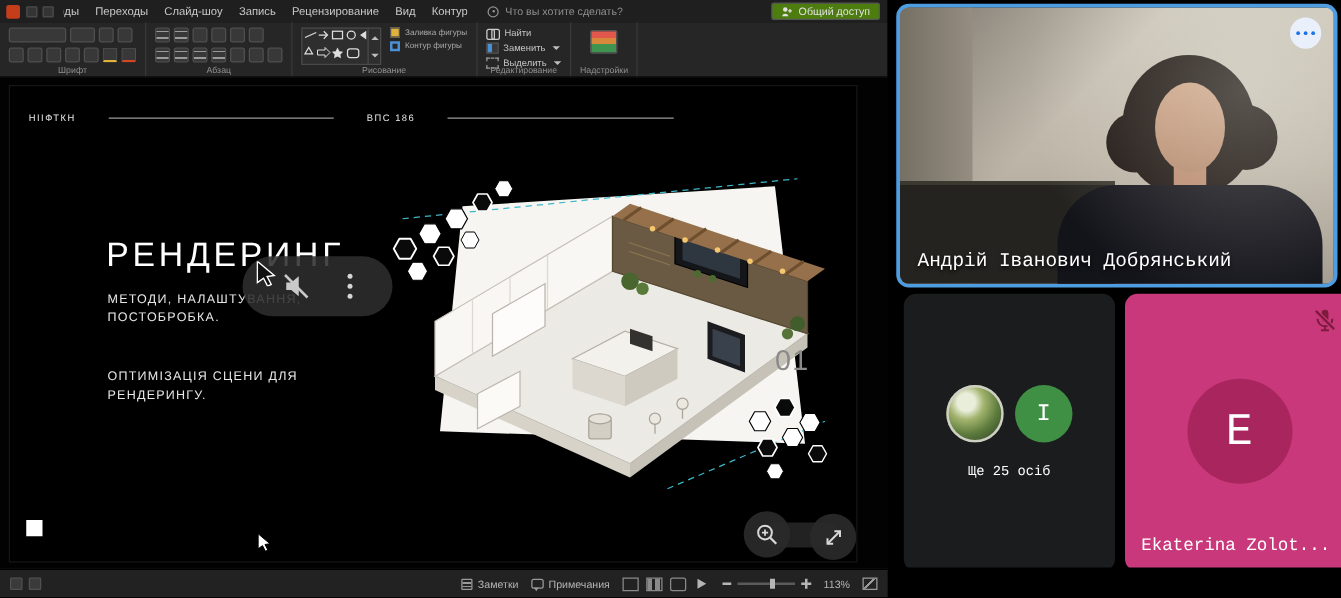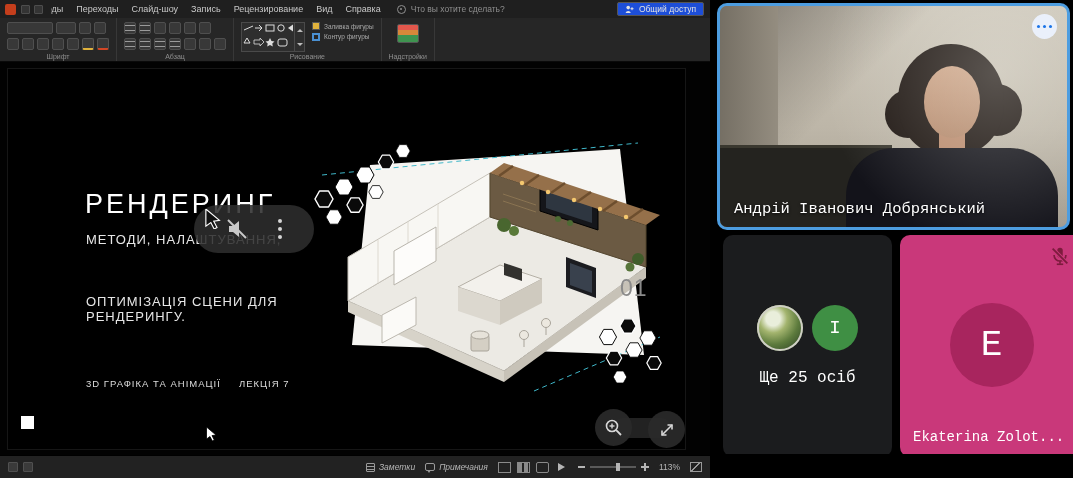--- a/index.html
+++ b/index.html
@@ -11,21 +11,21 @@
 
   .titlebar { position: absolute; left: 0; top: 0; right: 0; height: 18px; background: #1f1f1f; display: flex; align-items: center; color: #c8c8c8; font-size: 9px; }
   .tb-appicon { width: 11px; height: 11px; background: #c43e1c; border-radius: 2px; margin: 0 5px 0 5px; flex: 0 0 auto; }
   .tb-mini { width: 9px; height: 9px; background: #343434; border: 1px solid #4d4d4d; border-radius: 1px; margin-right: 4px; flex: 0 0 auto; }
   .tb-tabs { display: flex; gap: 13px; overflow: hidden; margin-left: 4px; white-space: nowrap; }
   .tb-tabs span { cursor: default; }
   .tab-clip { margin-left: -30px; }
   .tb-search { display: flex; align-items: center; gap: 5px; margin-left: 16px; color: #8f8f8f; font-size: 8.5px; white-space: nowrap; }
   .tb-search-ico { width: 9px; height: 9px; border: 1px solid #8f8f8f; border-radius: 50%; position: relative; }
   .tb-search-ico::after { content: ""; position: absolute; left: 2.5px; top: 2.5px; width: 2px; height: 2px; background: #8f8f8f; border-radius: 50%; }
-  .tb-share { margin-left: auto; margin-right: 6px; display: flex; align-items: center; gap: 5px; background: #1d4ed8; border: 1px solid #565656; border-radius: 2px; height: 14px; padding: 0 7px; color: #e2e2e2; font-size: 8.5px; white-space: nowrap; }
+  .tb-share { margin-left: auto; margin-right: 6px; display: flex; align-items: center; gap: 5px; background: #4d7c0f; border: 1px solid #565656; border-radius: 2px; height: 14px; padding: 0 7px; color: #e2e2e2; font-size: 8.5px; white-space: nowrap; }
 
   .ribbon { position: absolute; left: 0; top: 18px; right: 0; height: 44px; background: #262626; border-bottom: 1px solid #0a0a0a; display: flex; }
   .rgroup { position: relative; height: 100%; border-right: 1px solid #383838; padding: 4px 7px 11px 7px; }
   .rlabel { position: absolute; bottom: 1px; left: 0; right: 0; text-align: center; font-size: 7px; color: #8f8f8f; white-space: nowrap; }
   .rrow { display: flex; gap: 3px; margin-bottom: 4px; align-items: center; }
   .ri { width: 12px; height: 12px; background: #383838; border: 1px solid #4f4f4f; border-radius: 2px; }
   .ri.wide { width: 46px; }
   .ri.mid { width: 20px; }
   .ri.accent-red { border-bottom: 2px solid #d24726; }
   .ri.accent-yellow { border-bottom: 2px solid #e0b23c; }
@@ -50,41 +50,41 @@
   .ico-select { width: 10px; height: 9px; border: 1px dashed #9a9a9a; }
   .ico-addin { width: 22px; height: 19px; background: linear-gradient(180deg,#e2574c 30%, #d8883a 30% 60%, #3f9450 60%); border-radius: 2px; border: 1px solid #555; }
 
   
   .slidearea { position: absolute; left: 0; top: 62px; right: 0; bottom: 23px; background: #020202; }
   .slide { position: absolute; left: 7px; top: 6px; width: 679px; height: 382px; background: #000; border: 1px solid #161616; overflow: hidden; }
 
   .sl-hdr { position: absolute; left: 15px; top: 21px; right: 146px; display: flex; align-items: center; gap: 26px; color: #e8e8e8; font-size: 7.5px; letter-spacing: 1.2px; }
   .hline { flex: 1; height: 1px; background: #9a9a9a; }
   .sl-title { position: absolute; left: 77px; top: 120px; color: #fff; font-size: 27px; letter-spacing: 3px; font-weight: 500; }
-  .sl-sub { position: absolute; left: 78px; color: #e6e6e6; font-size: 13px; letter-spacing: 1px; line-height: 15px; }
+  .sl-sub { position: absolute; left: 78px; color: #e6e6e6; font-size: 10px; letter-spacing: 1px; line-height: 15px; }
   .sl-sub1 { top: 163px; } .sl-sub2 { top: 225px; }
   .sl-footer { position: absolute; top: 309px; left: 78px; color: #dcdcdc; font-size: 9.5px; letter-spacing: 1px; display: flex; gap: 18px; }
   .sl-num { position: absolute; left: 612px; top: 206px; color: #8a8a8a; font-size: 23px; letter-spacing: 1px; }
   .corner-sq { position: absolute; left: 13px; top: 347px; width: 13px; height: 13px; background: #fff; }
   .render-svg { position: absolute; left: 300px; top: 70px; }
 
   .mutepill { position: absolute; left: 186px; top: 136px; width: 120px; height: 48px; background: rgba(46,46,46,.88); border-radius: 24px; display: flex; align-items: center; justify-content: center; gap: 28px; z-index: 4; }
   .cursor-big { position: absolute; left: 197px; top: 140px; z-index: 5; }
   .cursor-sm { position: absolute; left: 198px; top: 358px; z-index: 5; }
 
   .zoomctl { position: absolute; left: 585px; top: 338px; width: 96px; height: 42px; z-index: 4; }
   .zc-bar { position: absolute; left: 20px; top: 11px; width: 58px; height: 20px; background: rgba(40,40,40,.85); border-radius: 11px; }
   .zc-btn { position: absolute; width: 37px; height: 37px; border-radius: 50%; background: rgba(42,42,42,.92); display: flex; align-items: center; justify-content: center; }
   .zc-btn.z1 { left: 2px; top: 2px; } .zc-btn.z2 { left: 55px; top: 4px; }
 
   
   .statusbar { position: absolute; left: 0; right: 0; bottom: 0; height: 23px; background: #222; border-top: 1px solid #000; display: flex; align-items: center; color: #b5b5b5; font-size: 8.5px; padding: 0 8px; }
   .sb-ico { width: 10px; height: 10px; background: #3a3a3a; border: 1px solid #505050; border-radius: 1px; margin-right: 5px; }
   .sb-right { margin-left: auto; display: flex; align-items: center; gap: 10px; }
-  .sb-item { display: flex; align-items: center; gap: 4px; white-space: nowrap; font-style: italic; }
+  .sb-item { display: flex; align-items: center; gap: 4px; white-space: nowrap; }
   .sb-notes-ico { width: 9px; height: 9px; border: 1px solid #9a9a9a; border-radius: 1px; background: repeating-linear-gradient(#0000 0 2px, #9a9a9a 2px 3px); }
   .sb-comm-ico { width: 10px; height: 8px; border: 1px solid #9a9a9a; border-radius: 2px; position: relative; }
   .sb-comm-ico::after { content: ""; position: absolute; left: 1px; bottom: -3px; border-left: 2px solid transparent; border-right: 2px solid transparent; border-top: 3px solid #9a9a9a; }
   .sb-views { display: flex; gap: 6px; }
   .sbv { width: 13px; height: 11px; border: 1px solid #8a8a8a; }
   .sbv.v2 { background: repeating-linear-gradient(90deg,#8a8a8a 0 4px, #222 4px 6px); }
   .sbv.v3 { border-radius: 2px; }
   .sbv.v4 { position: relative; border: none; }
   .sbv.v4::after { content: ""; position: absolute; left: 3px; top: 1px; border-top: 4.5px solid transparent; border-bottom: 4.5px solid transparent; border-left: 7px solid #b5b5b5; }
   .sb-zoom { display: flex; align-items: center; gap: 5px; }
@@ -113,21 +113,21 @@
   .body { position: absolute; left: 126px; top: 142px; width: 212px; height: 90px; border-radius: 48px 48px 0 0; background: #13131a; }
   .namechip { position: absolute; left: 14px; bottom: 9px; color: #fff; font-size: 15.5px; text-shadow: 0 1px 3px rgba(0,0,0,.8); z-index: 3; }
   .kebab { position: absolute; right: 10px; top: 8px; width: 25px; height: 25px; border-radius: 50%; background: #eaf0fb; display: flex; align-items: center; justify-content: center; gap: 2.5px; z-index: 3; }
   .kebab i { width: 3.5px; height: 3.5px; border-radius: 50%; background: #1a73e8; }
 
   .tile-more { position: absolute; left: 13px; top: 235px; width: 169px; height: 222px; border-radius: 10px; background: #1b1c1e; display: flex; flex-direction: column; align-items: center; justify-content: center; }
   .avatars { display: flex; gap: 9px; align-items: center; }
   .av { width: 46px; height: 46px; border-radius: 50%; }
   .av-photo { background: radial-gradient(circle at 35% 30%, #e9eedb 0 16%, #a3b46e 32%, #5d7b3d 58%, #3a522b 82%); box-shadow: inset 0 0 0 2px #cfcfc5; }
   .av-initial { background: #3f8f44; display: flex; align-items: center; justify-content: center; color: #fff; font-size: 19px; }
-  .more-label { margin-top: 18px; color: #fff; font-size: 16px; font-weight: 500; }
+  .more-label { margin-top: 18px; color: #fff; font-size: 11px; font-weight: 500; }
 
   .tile-pink { position: absolute; left: 190px; top: 235px; width: 183px; height: 222px; border-radius: 10px; background: #c9387a; overflow: hidden; }
   .pinkcircle { position: absolute; left: 50%; top: 110px; transform: translate(-50%,-50%); width: 84px; height: 84px; border-radius: 50%; background: #a8255e; display: flex; align-items: center; justify-content: center; color: #fff; font-size: 36px; }
   .pinkname { position: absolute; left: 13px; bottom: 12px; color: #fff; font-size: 14px; font-weight: 500; }
   .micoff { position: absolute; right: 12px; top: 10px; }
 </style>
 </head>
 <body>
 
 <div class="screen">
@@ -138,21 +138,21 @@
       <div class="tb-appicon"></div>
       <div class="tb-mini"></div>
       <div class="tb-mini"></div>
       <div class="tb-tabs">
         <span class="tab-clip">Переходы</span>
         <span>Переходы</span>
         <span>Слайд-шоу</span>
         <span>Запись</span>
         <span>Рецензирование</span>
         <span>Вид</span>
-        <span>Справка</span>
+        <span>Контур</span>
       </div>
       <div class="tb-search">
         <span class="tb-search-ico"></span>
         <span>Что вы хотите сделать?</span>
       </div>
       <div class="tb-share">
         <svg width="9" height="9" viewBox="0 0 9 9">
             <circle cx="3.2" cy="2.6" r="1.8" fill="#e2e2e2"></circle>
             <path d="M0.6 8 a2.7 2.7 0 0 1 5.2 0 Z" fill="#e2e2e2"></path>
             <path d="M7 2.2 v3 M5.5 3.7 h3" stroke="#e2e2e2" stroke-width="1"></path>
@@ -226,45 +226,65 @@
             <span>Заливка фигуры</span>
           </div>
           <div class="rbtn rbtn-sm">
             <span class="ico-outline"></span>
             <span>Контур фигуры</span>
           </div>
         </div>
         <div class="rlabel">Рисование</div>
       </div>
 
+      <div class="rgroup">
+        <div class="rbtn">
+          <span class="ico-find"></span>
+          <span>Найти</span>
+        </div>
+        <div class="rbtn">
+          <span class="ico-replace"></span>
+          <span>Заменить</span>
+          <span class="caret"></span>
+        </div>
+        <div class="rbtn">
+          <span class="ico-select"></span>
+          <span>Выделить</span>
+          <span class="caret"></span>
+        </div>
+        <div class="rlabel">Редактирование</div>
+      </div>
 
       <div class="rgroup" style="padding-top:6px;">
         <div class="ico-addin" style="margin:0 8px;"></div>
         <div class="rlabel">Надстройки</div>
       </div>
     </div>
 
     <div class="slidearea">
       <div class="slide">
 
+        <div class="sl-hdr">
+          <span>НІІФТКН</span>
+          <span class="hline"></span>
+          <span>ВПС 186</span>
+          <span class="hline"></span>
+        </div>
 
         <div class="sl-title">РЕНДЕРИНГ</div>
 
         <div class="sl-sub sl-sub1">
           <div>МЕТОДИ, НАЛАШТУВАННЯ,</div>
+          <div>ПОСТОБРОБКА.</div>
         </div>
         <div class="sl-sub sl-sub2">
           <div>ОПТИМІЗАЦІЯ СЦЕНИ ДЛЯ</div>
           <div>РЕНДЕРИНГУ.</div>
         </div>
 
-        <div class="sl-footer">
-          <span>3D ГРАФІКА ТА АНІМАЦІЇ</span>
-          <span>ЛЕКЦІЯ 7</span>
-        </div>
 
         <div class="corner-sq"></div>
 
         <svg class="render-svg" width="360" height="260" viewBox="0 0 360 260">
           <polygon points="62,26 312,10 336,216 44,206" fill="#f6f5f2"></polygon>
           <line x1="14" y1="36" x2="330" y2="4" stroke="#3fb7c9" stroke-width="1" stroke-dasharray="5 4"></line>
           <line x1="226" y1="252" x2="352" y2="198" stroke="#3fb7c9" stroke-width="1" stroke-dasharray="5 4"></line>
 
           <polygon points="40,162 182,78 338,128 196,232" fill="#eceae4" stroke="#b8b4ab" stroke-width="1"></polygon>
           <polygon points="40,162 196,232 196,243 40,173" fill="#d7d3c9"></polygon>

